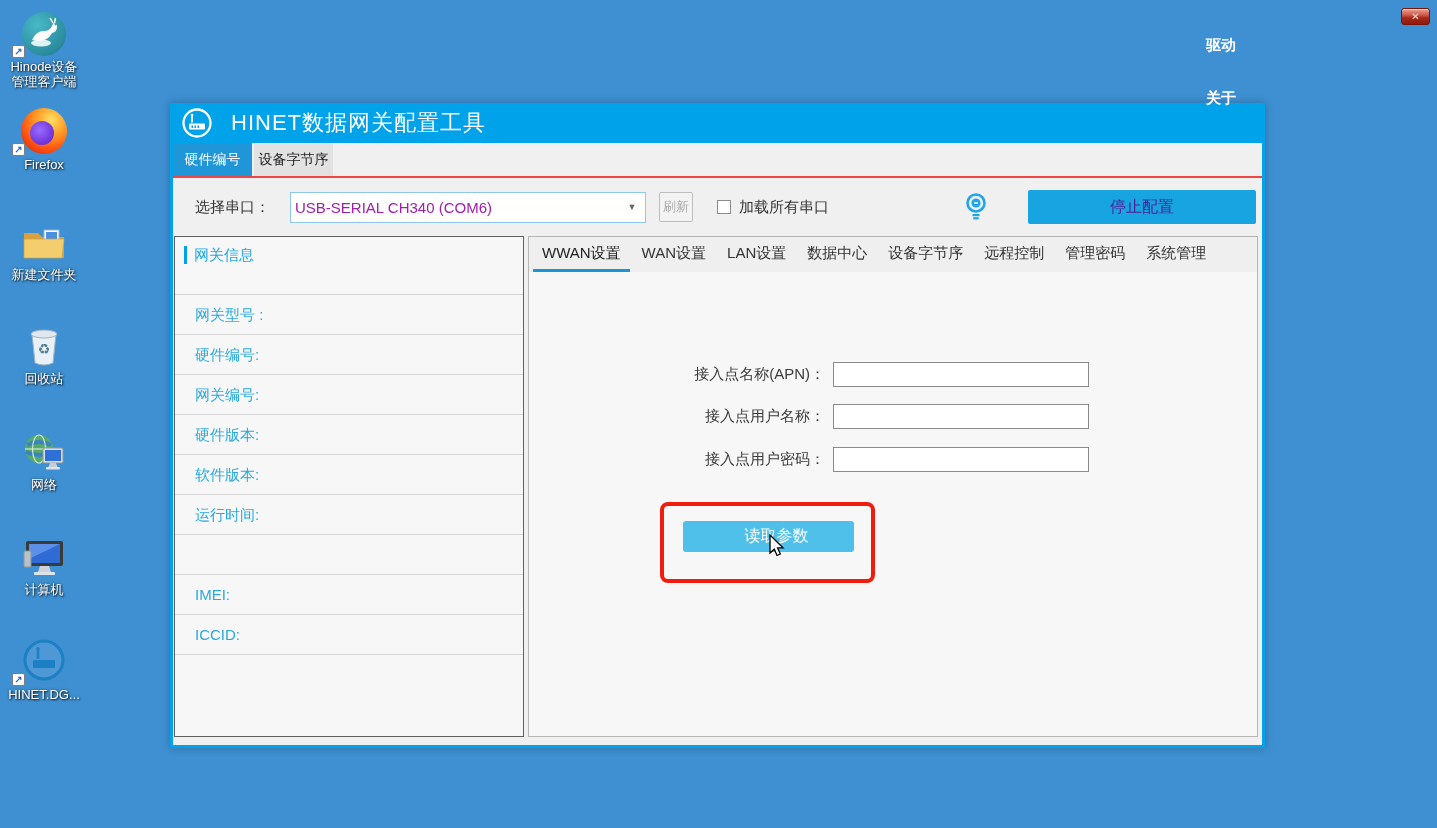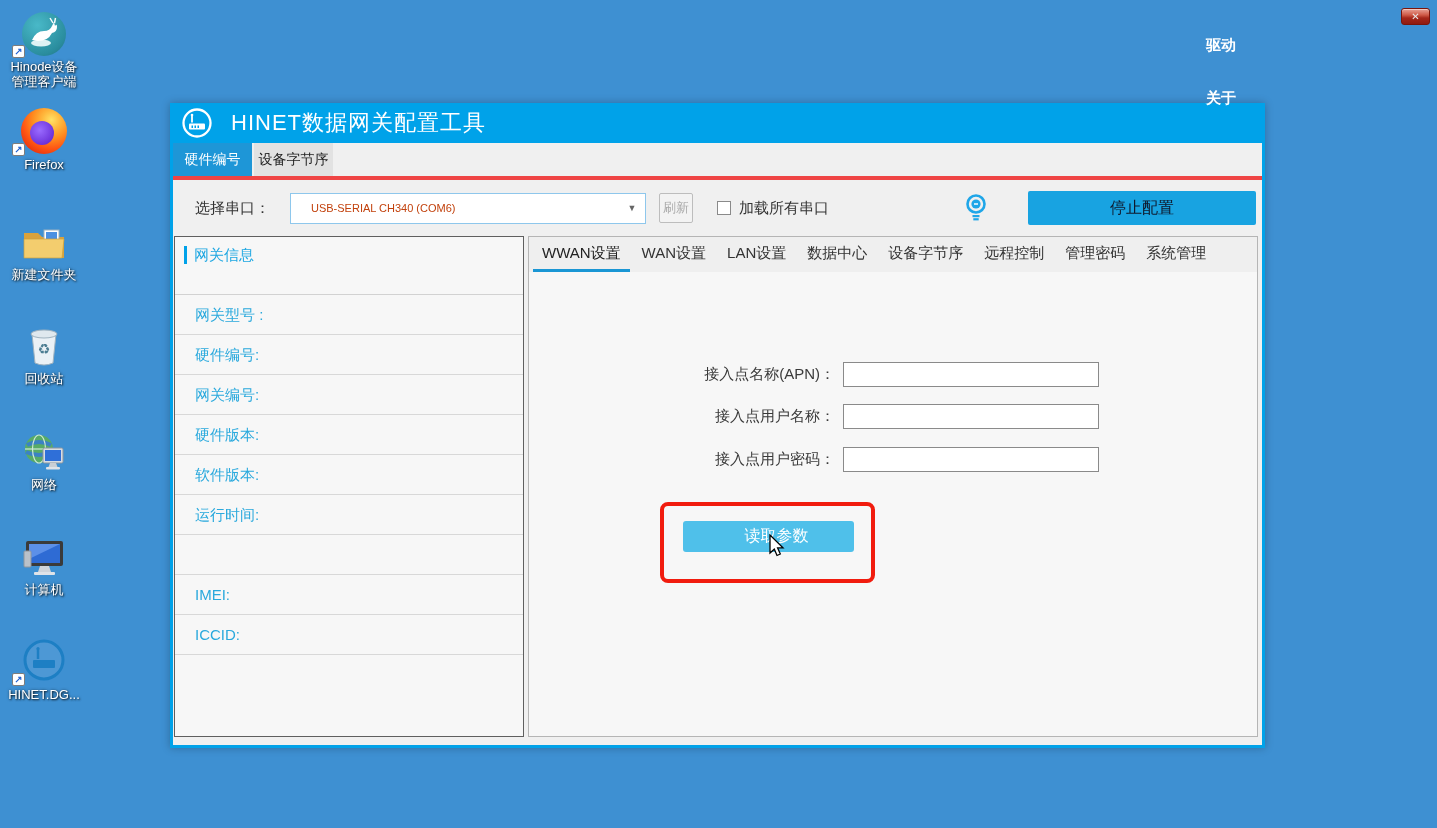--- a/index.html
+++ b/index.html
@@ -50,53 +50,53 @@
 
   
   .main-tabs { height:33px; display:flex; }
   .mtab { width:79px; height:33px; line-height:33px; text-align:center; font-size:14px;
           background:#e2e2e2; color:#222; cursor:pointer; }
   .mtab + .mtab { margin-left:2px; }
   .mtab.active { background:#1e96d7; color:#fff; }
 
   
   .toolbar { height:60px; display:flex; align-items:center; padding:0 6px 0 22px;
-             border-top:4px solid #ef4444; }
+             border-top:2px solid #ef4444; }
   .toolbar .port-label { font-size:15px; color:#333; margin-right:20px; }
   .combo { width:356px; height:31px; background:#fff; border:1px solid #8ec7ec;
            display:flex; align-items:center; cursor:pointer; }
-  .combo .cval { flex:1; padding-left:20px; font-size:11px; color:#c2410c; white-space:nowrap; overflow:hidden; }
+  .combo .cval { flex:1; padding-left:4px; font-size:15px; color:#a21caf; white-space:nowrap; overflow:hidden; }
   .combo .carr { width:26px; text-align:center; font-size:9px; color:#666; }
   .btn-refresh { margin-left:13px; width:34px; height:30px; background:#f3f3f3; border:1px solid #bdbdbd;
                  border-radius:2px; font-size:13px; color:#a9a9a9; cursor:default; }
   .cb { margin-left:24px; width:14px; height:14px; background:#fff; border:1px solid #8a8a8a; cursor:pointer; }
   .cb-label { margin-left:8px; font-size:15px; color:#333; }
   .bulb { margin-left:auto; margin-right:40px; display:flex; }
   .btn-stop { width:228px; height:34px; background:#18a3e1; border:none; border-radius:2px;
-              color:#0f172a; font-size:16px; cursor:pointer; font-family:inherit; }
+              color:#4c1d95; font-size:16px; cursor:pointer; font-family:inherit; }
 
   
   .panels { position:absolute; left:0; top:93px; width:1089px; height:501px; }
   .info-panel { position:absolute; left:1px; top:0; width:350px; height:501px;
                 background:#f7f7f7; border:1px solid #5f5f5f; }
   .info-title { height:58px; border-bottom:1px solid #d2d2d2; position:relative; }
   .info-title .bar { position:absolute; left:9px; top:9px; width:3px; height:18px; background:#00a2e9; }
   .info-title .txt { position:absolute; left:19px; top:9px; font-size:15px; color:#1ea7e2; }
   .info-row { height:40px; line-height:40px; padding-left:20px; border-bottom:1px solid #d8d8d8;
               font-size:15px; color:#2aa9dd; }
 
   .settings-panel { position:absolute; left:355px; top:0; width:730px; height:501px;
                     background:#f7f7f7; border:1px solid #b5b5b5; }
   .settings-tabs { height:35px; background:#efefef; display:flex; align-items:stretch; padding-left:4px; }
   .stab { padding:0 9px; margin-right:3px; font-size:15px; color:#333; line-height:32px;
           border-bottom:3px solid transparent; cursor:pointer; white-space:nowrap; }
   .stab.active { border-bottom-color:#1a96d4; color:#222;text-align:center; }
   .settings-content { position:relative; width:100%; height:464px; background:#f7f7f7; }
 
-  .form-row { position:absolute; left:18px; width:100%; height:25px; }
+  .form-row { position:absolute; left:8px; width:100%; height:25px; }
   .form-row label { position:absolute; right:440px; top:3px; font-size:15px; color:#3a3a3a; white-space:nowrap; }
   .form-row input { position:absolute; left:296px; top:0; width:256px; height:25px;
                     border:1px solid #8a8a8a; background:#fff; padding:0 5px; font-size:14px;
                     font-family:inherit; outline:none; }
   .row-apn  { top:90px; }
   .row-user { top:132px; }
   .row-pass { top:175px; }
 
   .btn-read { position:absolute; left:154px; top:249px; width:171px; height:31px;
               background:#4fc0ea; border:none; border-radius:3px; color:#fff; font-size:16px;

